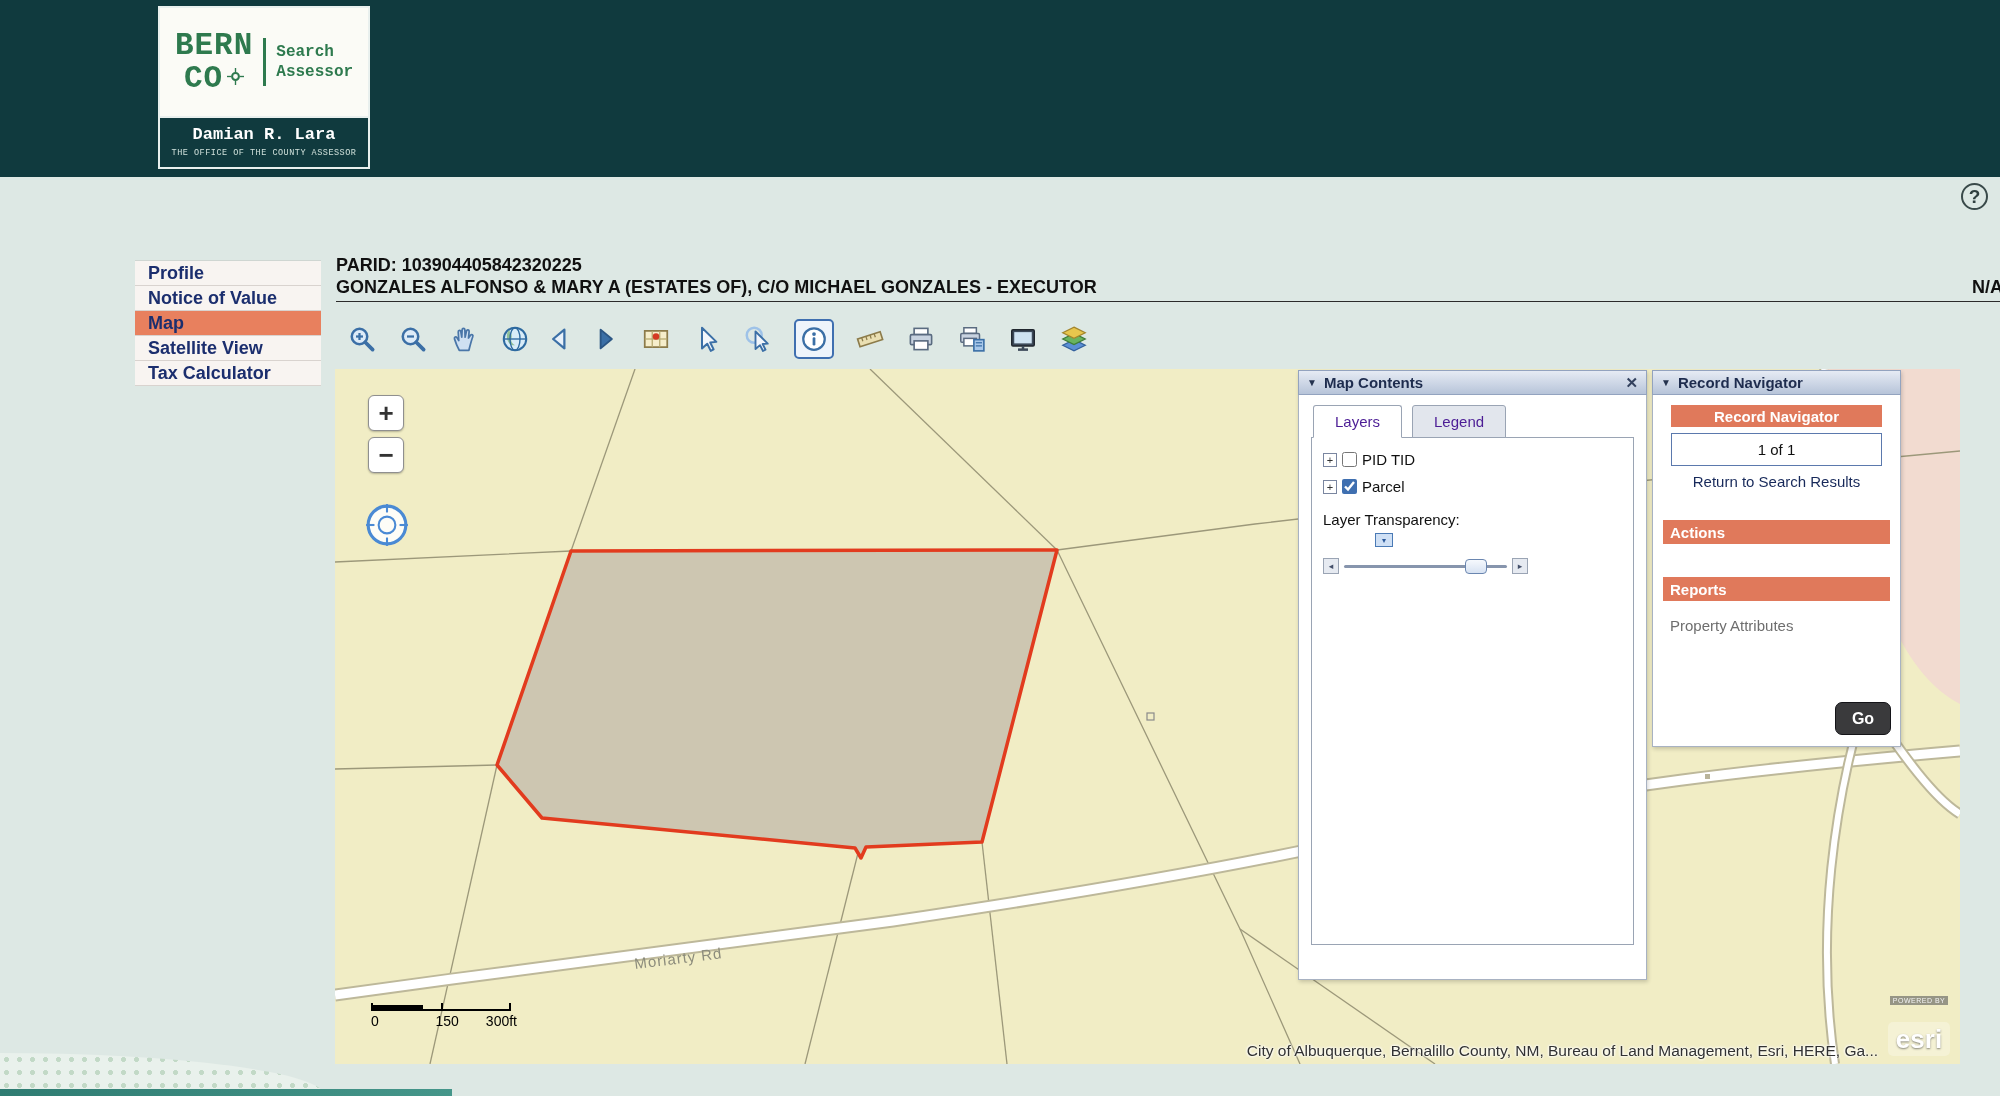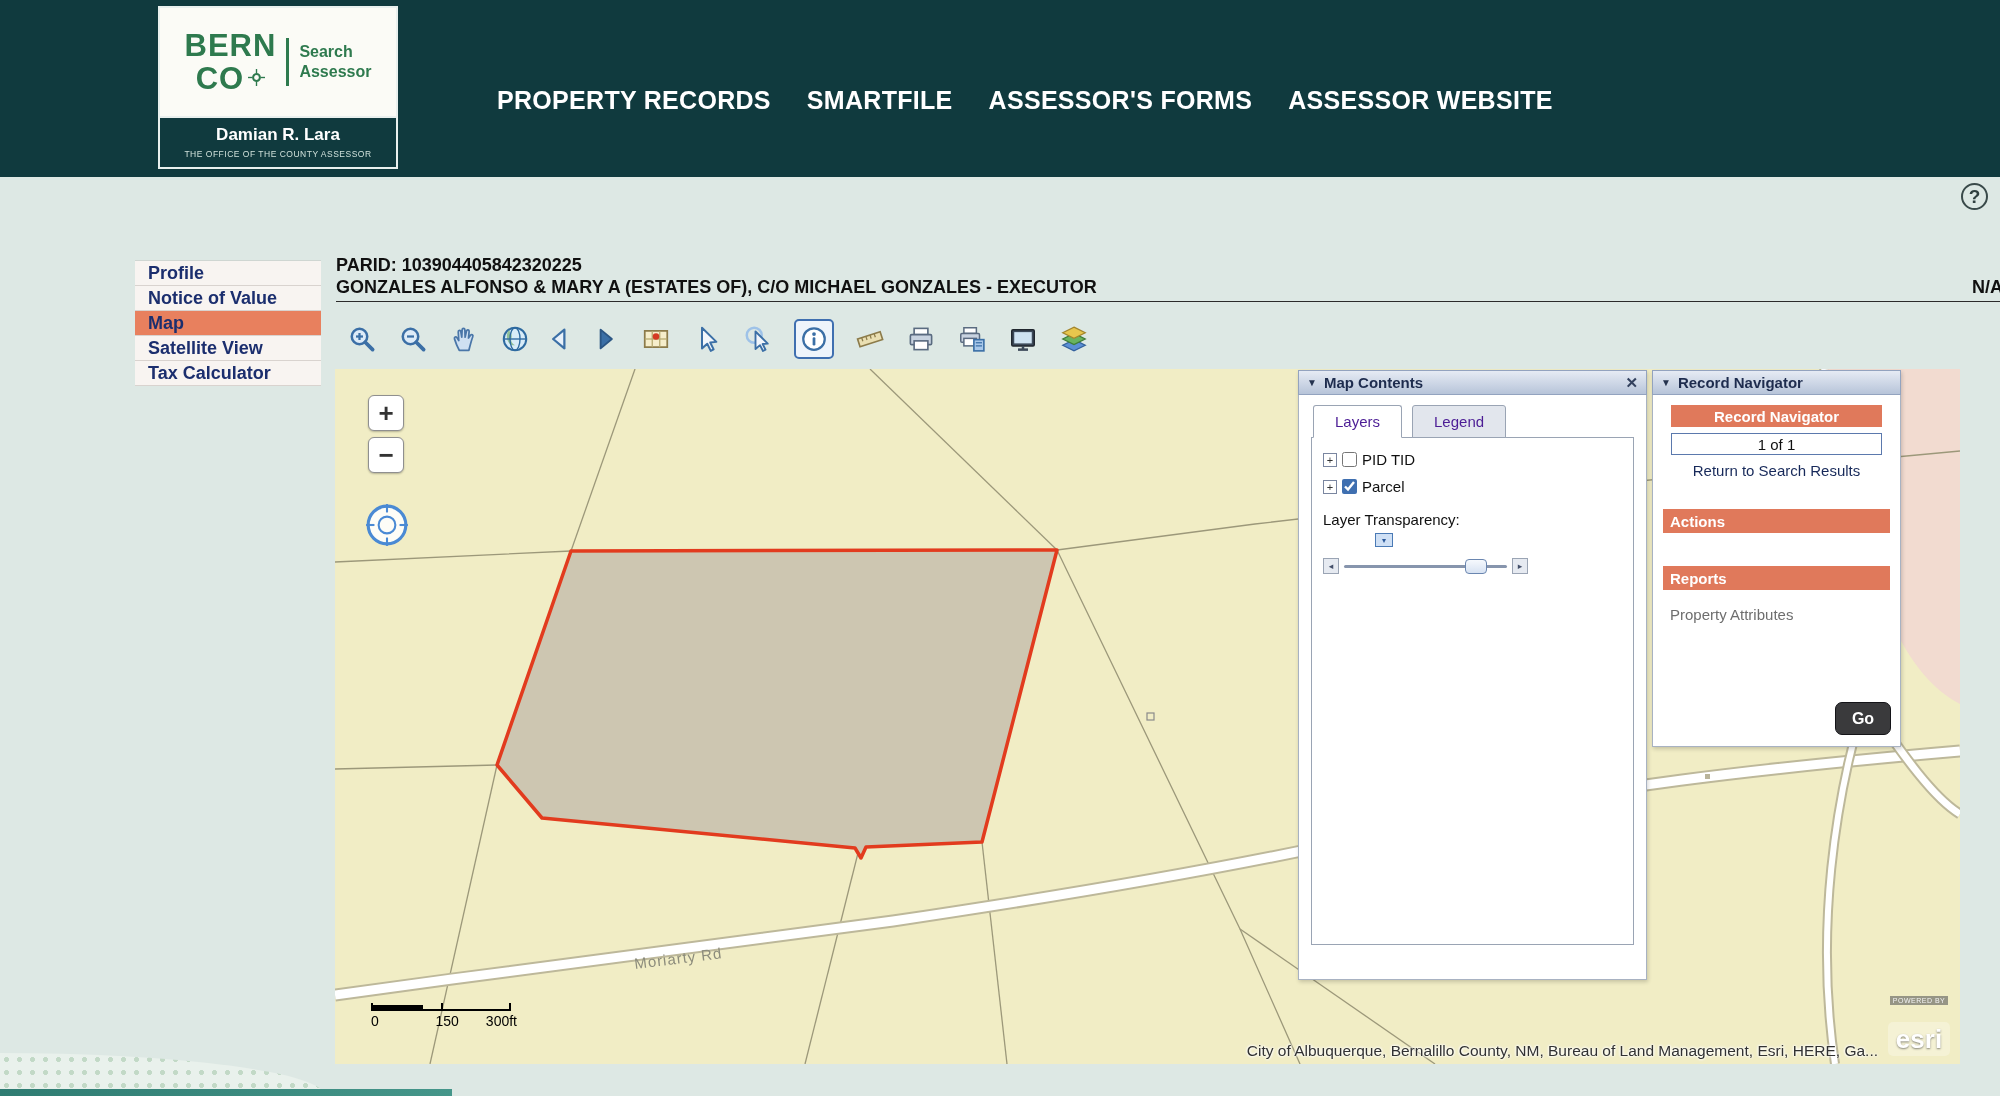--- a/index.html
+++ b/index.html
@@ -1,22 +1,22 @@
 <!DOCTYPE html>
 <html><head>
 <meta charset="utf-8">
 <style>
   html,body{margin:0;padding:0;background:#dde8e4;}
   #stage{position:relative;width:2000px;height:1096px;background:#dde8e4;overflow:hidden;
          font-family:"Liberation Sans",sans-serif;}
 
   
   .header{position:absolute;left:0;top:0;width:2000px;height:177px;background:#103a3e;}
-  .logo-box{position:absolute;left:158px;top:6px;width:240px;height:163px;border:2px solid #e9f0ee;
-            box-sizing:border-box;background:#103a3e;}
+  .logo-box{position:absolute;left:158px;top:6px;width:212px;height:163px;border:2px solid #e9f0ee;
+            box-sizing:border-box;background:#103a3e;font-family:Liberation Mono, monospace;}
   .logo-top{background:#fbfbf6;height:108px;display:flex;align-items:center;justify-content:center;
             gap:10px;border-bottom:2px solid #e9f0ee;}
   .logo-left{text-align:center;color:#2e7a4e;font-weight:bold;line-height:1;}
   .logo-bern{font-size:31px;letter-spacing:1px;}
   .logo-co-row{display:flex;align-items:center;justify-content:center;gap:4px;margin-top:2px;}
   .logo-co{font-size:31px;letter-spacing:1px;}
   .logo-div{width:3px;height:48px;background:#2e7a4e;}
   .logo-right{color:#2e7a4e;font-size:16px;line-height:1.25;font-weight:bold;}
   .logo-bottom{text-align:center;padding-top:7px;color:#fff;}
   .logo-official{font-size:17px;font-weight:bold;}
@@ -109,21 +109,21 @@
   .sl-btn{width:16px;height:16px;border:1px solid #9aa4b4;background:#e6eaf1;font-size:9px;
           display:flex;align-items:center;justify-content:center;color:#44506a;box-sizing:border-box;cursor:pointer;}
   .sl-track{flex:1;height:3px;background:#8795ad;margin:0 5px;position:relative;border-radius:2px;}
   .sl-thumb{position:absolute;left:74%;top:-6px;width:22px;height:15px;border-radius:4px;
             background:linear-gradient(#f6f9fd,#d7e2f2);border:1px solid #6a86b0;box-sizing:border-box;cursor:grab;}
 
   
   .rn-body{padding:8px 10px;}
   .rn-bar{height:22px;background:#e0795b;color:#fff;font-size:15px;font-weight:bold;display:flex;
           align-items:center;justify-content:center;margin:2px 8px 0;}
-  .rn-input{display:block;width:calc(100% - 16px);margin:6px 8px 0;height:22px;border:1px solid #5b79ad;
+  .rn-input{display:block;width:calc(100% - 16px);margin:6px 8px 0;height:33px;border:1px solid #5b79ad;
             font-size:15px;text-align:center;color:#101010;box-sizing:border-box;padding:0;background:#fff;}
   .rn-link{text-align:center;font-size:15px;color:#17295a;margin-top:7px;cursor:pointer;}
   .rn-section{height:24px;background:#e0795b;color:#fff;font-size:15px;font-weight:bold;display:flex;
               align-items:center;padding-left:7px;cursor:pointer;}
   .rn-sec1{margin-top:30px;}
   .rn-sec2{margin-top:33px;}
   .rn-attr{font-size:15px;color:#6e6e6e;margin:16px 0 0 7px;cursor:pointer;}
   .rn-go{position:absolute;right:9px;bottom:11px;width:56px;height:33px;background:#3a3a3c;color:#fff;
          font-size:16px;font-weight:bold;border:1px solid #141418;border-radius:7px;cursor:pointer;}
 
@@ -161,26 +161,20 @@
         <div class="logo-div"></div>
         <div class="logo-right">
           <div>Search</div>
           <div>Assessor</div>
         </div>
       </div>
       <div class="logo-bottom">
         <div class="logo-official">Damian R. Lara</div>
         <div class="logo-office">THE OFFICE OF THE COUNTY ASSESSOR</div>
       </div>
-    </div>
-    <div class="nav">
-      <a href="#">PROPERTY RECORDS</a>
-      <a href="#">SMARTFILE</a>
-      <a href="#">ASSESSOR'S FORMS</a>
-      <a href="#">ASSESSOR WEBSITE</a>
     </div>
   </div>
 
   <div class="help">?</div>
 
   <div class="sidebar">
     <div class="side-item">Profile</div>
     <div class="side-item">Notice of Value</div>
     <div class="side-item active">Map</div>
     <div class="side-item">Satellite View</div>

